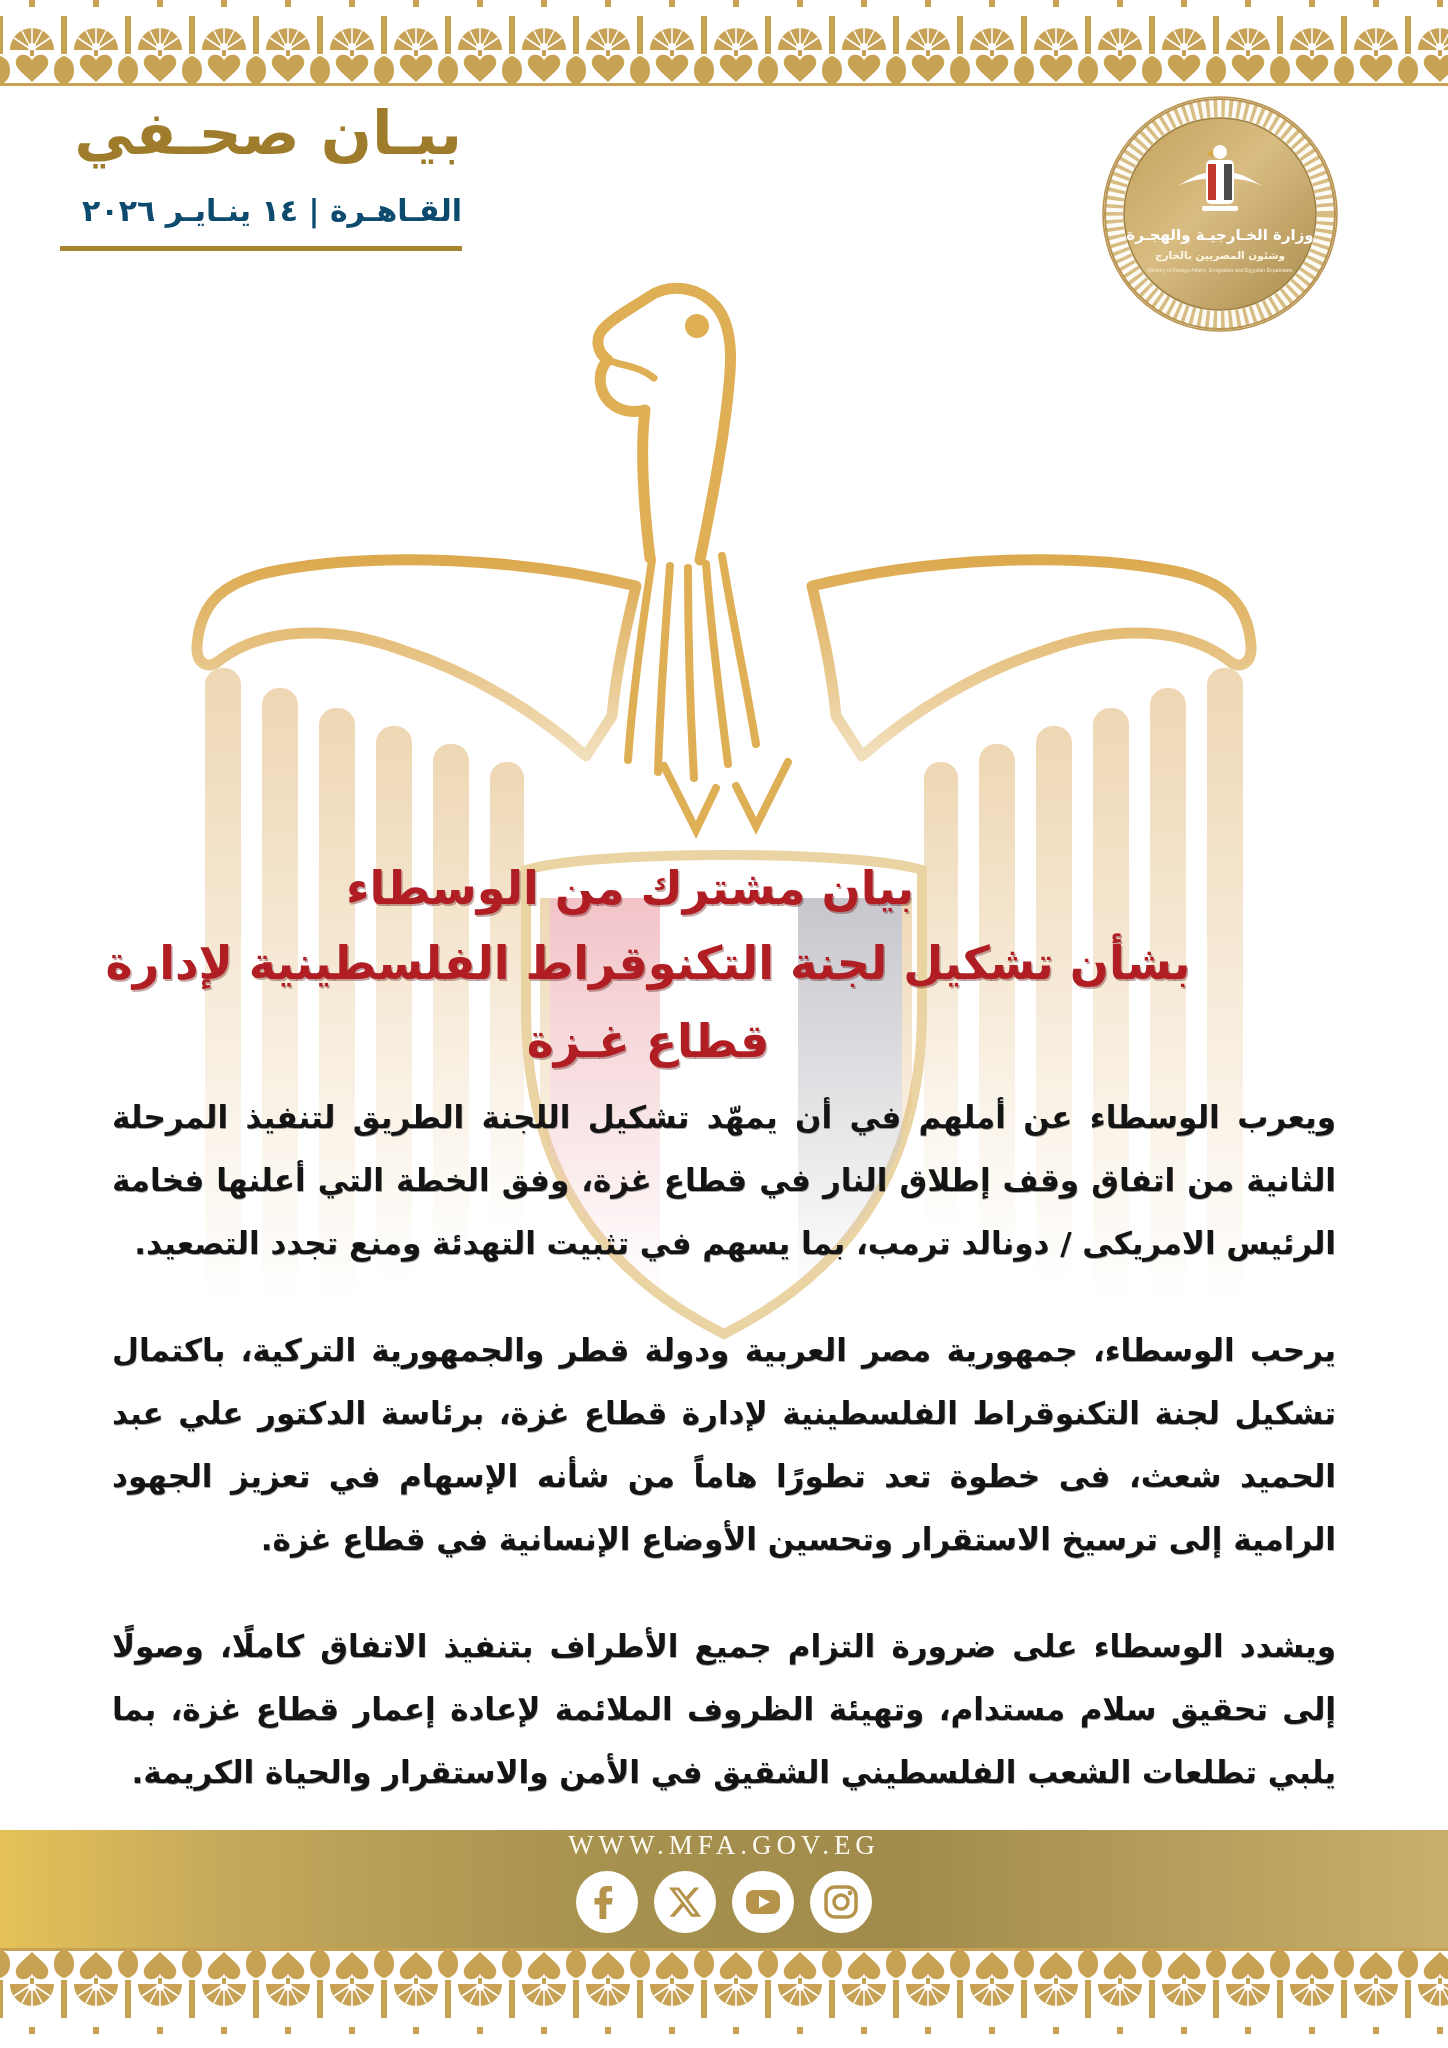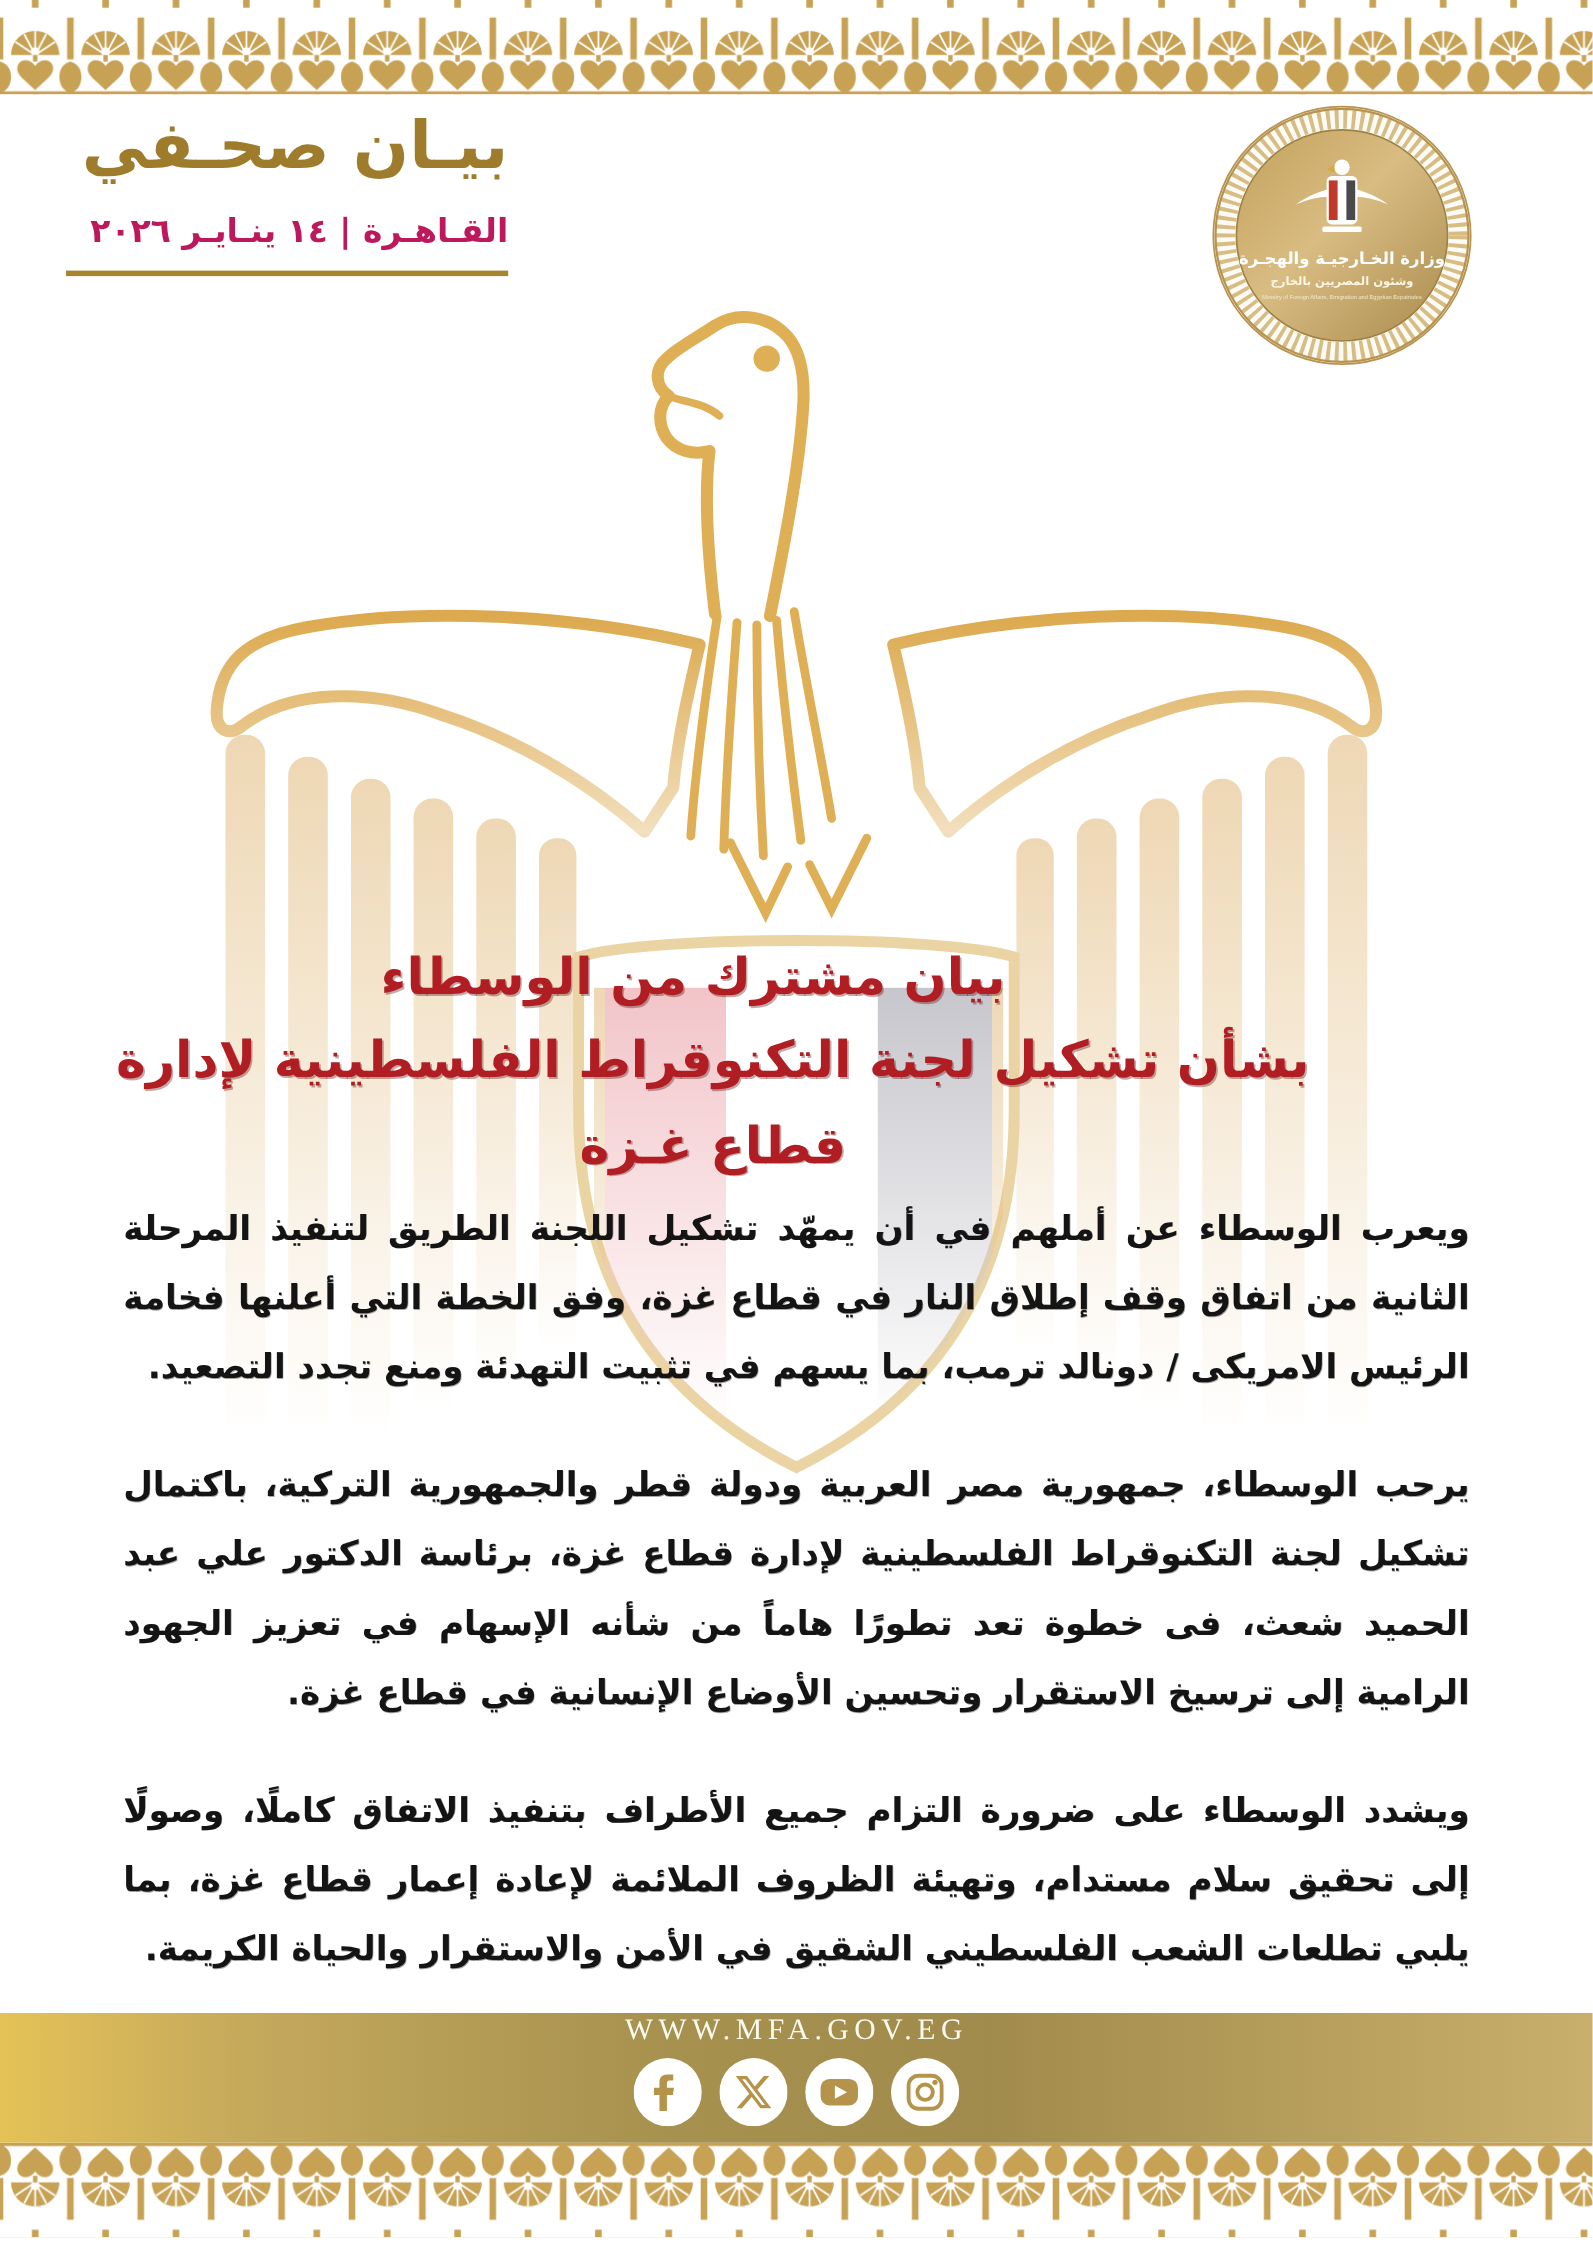--- a/index.html
+++ b/index.html
@@ -5,21 +5,21 @@
   html,body{margin:0;padding:0;background:#ffffff;}
   .page{position:relative;width:1448px;height:2048px;background:#fff;overflow:hidden;
         font-family:"DejaVu Sans",sans-serif;}
   
   .border-top,.border-bottom{position:absolute;left:0;width:1448px;height:86px;z-index:3;}
   .border-top{top:0;}
   .border-bottom{top:1948px;}
   
   .header-left{position:absolute;top:96px;left:60px;width:402px;text-align:right;direction:rtl;z-index:4;}
   .press-title{font-size:60px;font-weight:700;color:#9f7c2c;line-height:1.25;letter-spacing:1px;}
-  .dateline{margin-top:22px;font-size:30px;font-weight:700;color:#be185d;}
+  .dateline{margin-top:22px;font-size:30px;font-weight:700;color:#0c4a6e;}
   .gold-rule{margin-top:18px;height:5px;background:#a8842f;width:402px;}
   .seal{position:absolute;top:94px;left:1100px;width:240px;height:240px;z-index:4;}
   
   .watermark{position:absolute;top:0;left:0;z-index:1;}
   
   .stmt-title{position:absolute;top:852px;left:0;width:1260px;text-align:center;direction:rtl;z-index:5;
               color:#b01e24;font-weight:700;text-shadow:1.5px 1.5px 0 rgba(90,10,10,.35);}
   .stmt-title .l1{font-size:46px;line-height:72px;}
   .stmt-title .l2{font-size:46px;line-height:78px;margin-left:36px;}
   

